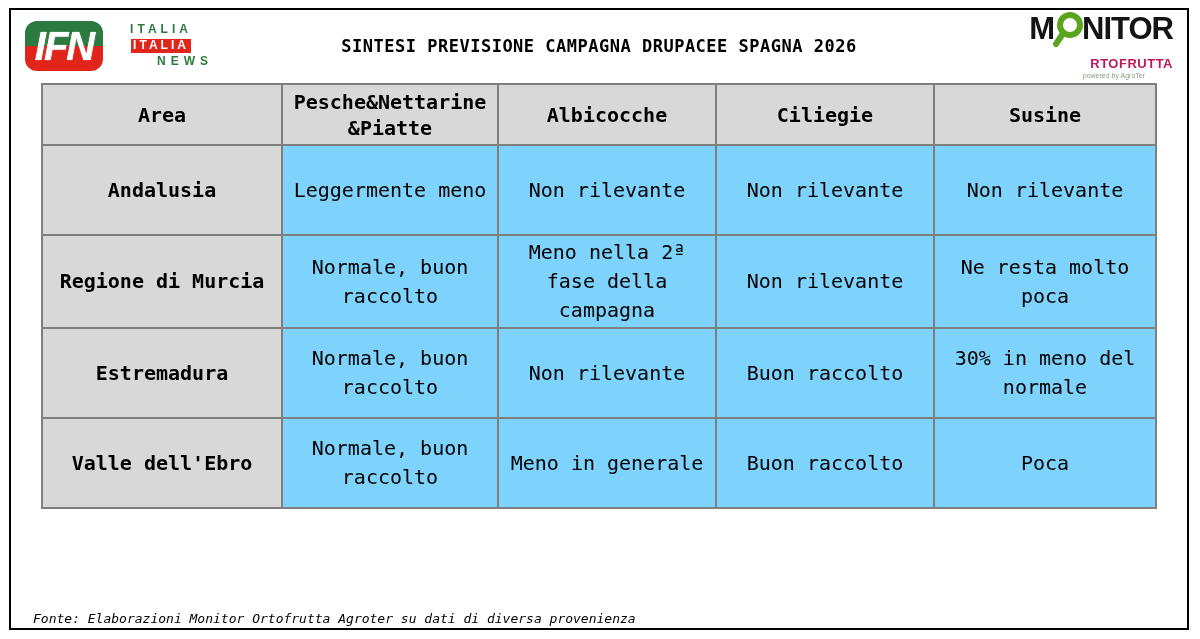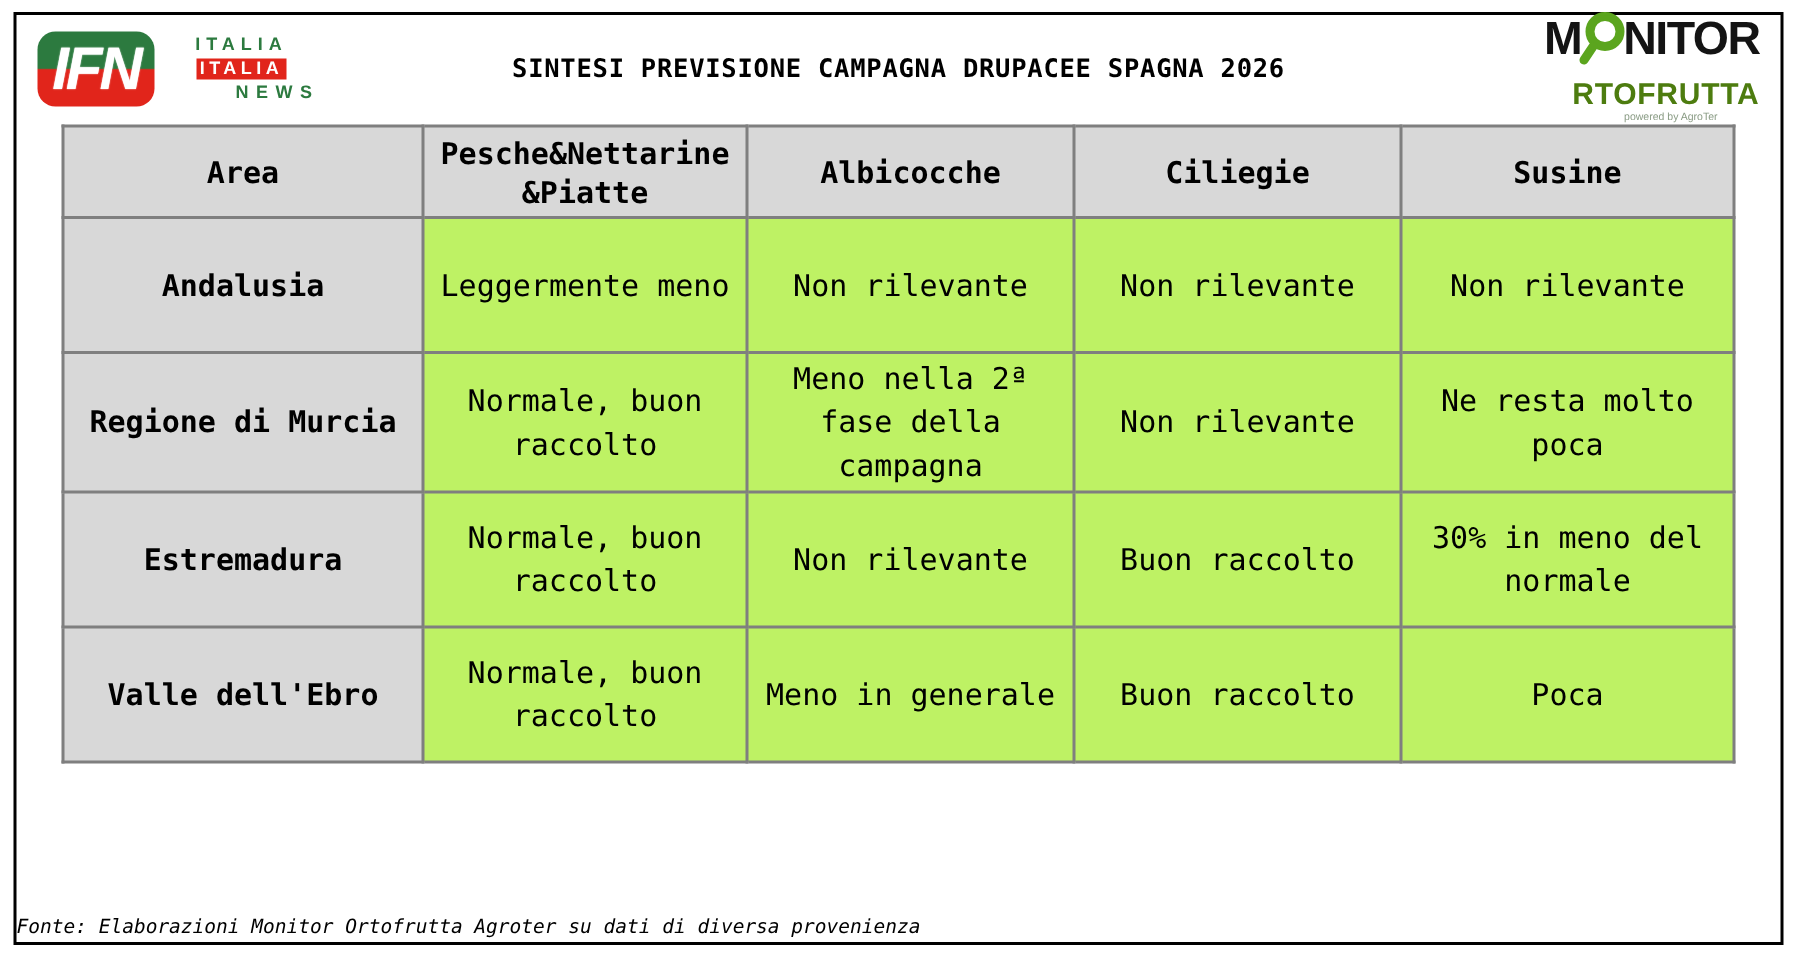--- a/index.html
+++ b/index.html
@@ -50,21 +50,21 @@
   .monitor-logo { width: 188px; flex: 0 0 auto; display: flex; flex-direction: column; align-items: flex-end; }
   .monitor-line1 {
     display: flex; align-items: center;
     font-family: "Liberation Sans", sans-serif;
     font-size: 31px; font-weight: bold; color: #141414;
     letter-spacing: -1px; line-height: 1; height: 30px;
   }
   .magnifier { margin: 0 -1px; overflow: visible; }
   .monitor-line2 {
     font-family: "Liberation Sans", sans-serif;
-    font-size: 20px; font-weight: bold; color: #4d7c0f;
+    font-size: 13px; font-weight: bold; color: #be185d;
     letter-spacing: 0.5px; line-height: 1; margin-top: 13px;
   }
   .monitor-powered {
     font-family: "Liberation Sans", sans-serif;
     font-size: 7px; color: #8a9c85; margin-top: 2px; padding-right: 28px;
   }
   
   .forecast-table {
     border-collapse: collapse; table-layout: fixed;
     width: 1114px; margin: 1px auto 0 auto;
@@ -75,24 +75,24 @@
     font-family: "DejaVu Sans Mono", monospace;
     font-size: 20px; color: #000;
     padding: 2px 4px; line-height: 1.45;
   }
   .forecast-table thead tr { height: 61px; }
   .forecast-table tbody tr { height: 90px; }
   .forecast-table th {
     background: #d8d8d8; font-weight: bold; white-space: pre-line; line-height: 1.3;
   }
   .forecast-table td.area { background: #d8d8d8; font-weight: bold; margin-left: 40px; }
-  .forecast-table td.val  { background: #bef264; font-weight: normal; }
+  .forecast-table td.val  { background: #7dd3fc; font-weight: normal; }
   
   .footer {
-    position: absolute; left: 0; bottom: 2px;
+    position: absolute; left: 22px; bottom: 2px;
     font-family: "DejaVu Sans Mono", monospace;
     font-size: 13px; font-style: italic; color: #000; white-space: nowrap;
   }
 </style>
 </head>
 <body>
 
 <div class="page">
   <div class="frame">
 

